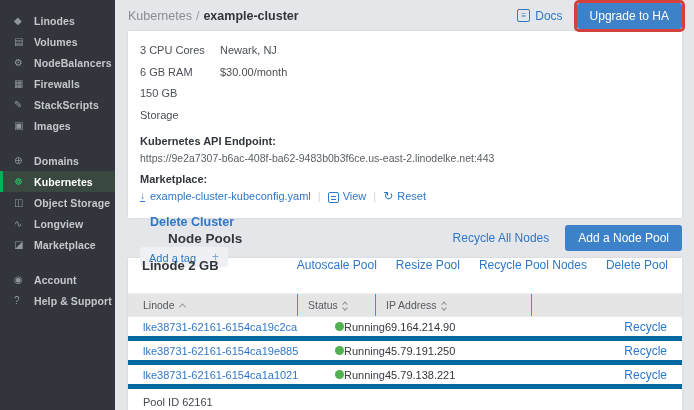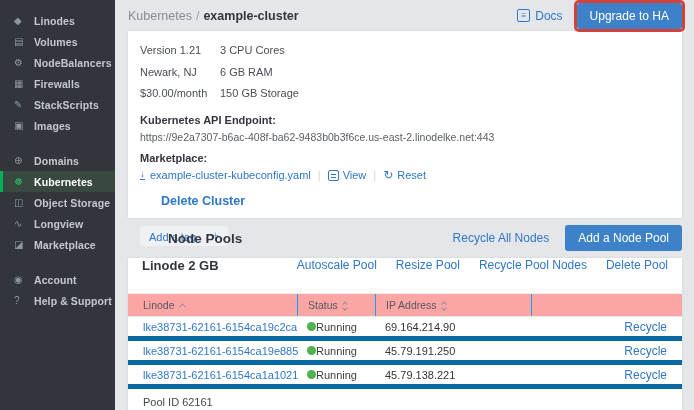--- a/index.html
+++ b/index.html
@@ -75,21 +75,21 @@
   .dl-icon { color:#2f77c7; font-size:10px; border-bottom:1.5px solid #2f77c7; line-height:1; margin-right:5px; cursor:pointer; }
   .view-icon {
     display:inline-block; width:11px; height:11px; border:1px solid #2f77c7;
     border-radius:2px; margin-right:4px; position:relative; top:1px;
   }
   .view-icon::after {
     content:""; position:absolute; left:2px; right:2px; top:3px;
     border-top:1px solid #2f77c7; box-shadow:0 3px 0 #2f77c7;
   }
   .reset-icon { color:#2f77c7; font-size:12px; margin-right:4px; line-height:1; }
-  .delete-cluster { margin-top:13px; margin-left:21px; font-size:12.5px; font-weight:700; color:#2f77c7; cursor:pointer; }
+  .delete-cluster { margin-top:13px; margin-left:10px; font-size:12.5px; font-weight:700; color:#2f77c7; cursor:pointer; }
   .tag-chip {
     display:inline-flex; align-items:flex-end; gap:16px; margin-top:18px;
     background:#eef0f3; border-radius:3px; padding:3px 9px;
     font-size:11px; color:#2f77c7; cursor:pointer;
   }
   .tag-plus { color:#7fa8d8; font-size:12px; }
 
   
   .pools-header {
     height:40px; display:flex; align-items:center; justify-content:space-between;
@@ -105,26 +105,26 @@
     height:35px; padding:0 14px;
   }
   .pool-name { font-size:13px; font-weight:700; color:#32363c; }
   .pool-links { display:flex; gap:19px; }
 
   .tbl { font-size:11px; }
   .trow {
     display:grid; grid-template-columns:164px 78px 156px 1fr;
     align-items:center; height:24px; padding:0 15px;
   }
-  .thead { background:#fca5a5; border-top:1px solid #eceef0; border-bottom:1px solid #e6e8ea; color:#55595e; font-size:10.5px; }
+  .thead { background:#e5e5e5; border-top:1px solid #eceef0; border-bottom:1px solid #e6e8ea; color:#55595e; font-size:10.5px; }
   .thead .th { display:flex; align-items:center; gap:5px; height:100%; }
   .thead .th + .th { border-left:1px solid #0ea5e9; padding-left:10px; margin-left:-10px; }
   .tbody-row { border-bottom:5px solid #0369a1; }
   .cell-linode { color:#2f77c7; cursor:pointer; }
-  .cell-status { display:flex; align-items:center; color:#3b4047; }
+  .cell-status { display:flex; align-items:center; color:#3b4047;margin-left:28px; }
   .dot { width:9px; height:9px; border-radius:50%; background:#4fb14f; }
   .cell-recycle { text-align:right; }
   .tfoot { height:25px; display:flex; align-items:center; padding:0 15px; font-size:11px; color:#43484e; }
 
   
   .chev { display:inline-block; width:5px; height:5px; border-left:1.5px solid #8a9097; border-top:1.5px solid #8a9097; }
   .chev-up { transform:rotate(45deg) translate(1px,1px); }
   .chev-down { transform:rotate(225deg); }
   .sort-pair { display:inline-flex; flex-direction:column; gap:1px; }
   .sort-pair .chev { width:4px; height:4px; }
@@ -207,21 +207,20 @@
         <span>Docs</span>
       </div>
       <div class="upgrade-wrap">
         <button class="btn-primary">Upgrade to HA</button>
       </div>
     </div>
   </div>
 
   <section class="card summary-card">
     <div class="spec-grid">
-      <span>Version 1.21</span>
       <span>3 CPU Cores</span>
       <span>Newark, NJ</span>
       <span>6 GB RAM</span>
       <span>$30.00/month</span>
       <span>150 GB Storage</span>
     </div>
 
     <div class="section-label">Kubernetes API Endpoint:</div>
     <div class="endpoint-url">https://9e2a7307-b6ac-408f-ba62-9483b0b3f6ce.us-east-2.linodelke.net:443</div>
 

